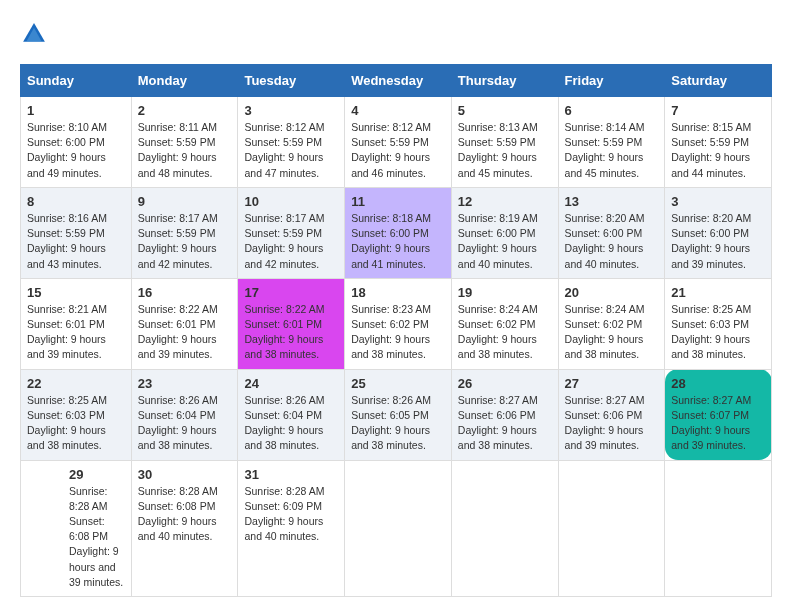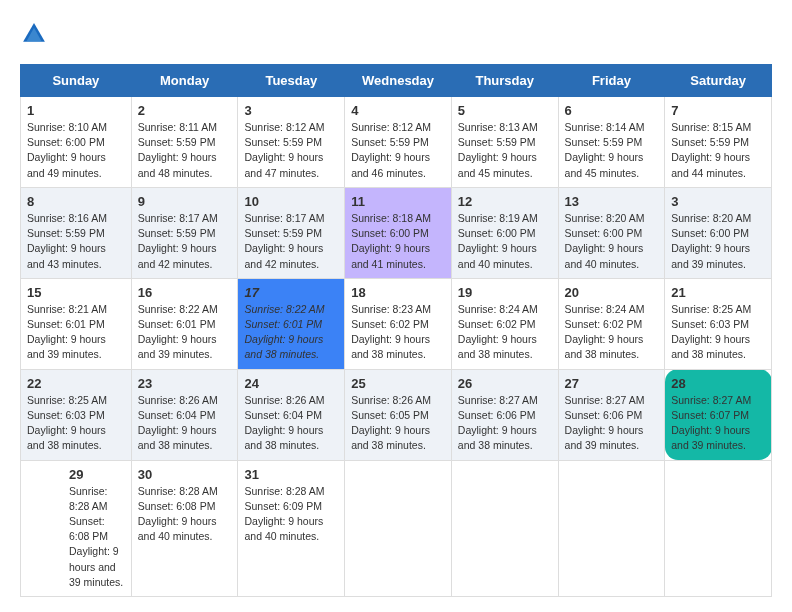--- a/index.html
+++ b/index.html
@@ -41,21 +41,21 @@
       width: 100%;
       border-collapse: collapse;
       border: 1px solid #ccc;
     }
     .calendar th {
       background-color: #2a6db5;
       color: #fff;
       font-size: 13px;
       font-weight: bold;
       padding: 8px 6px;
-      text-align: center;
+      text-align: left;
       border: 1px solid #2a6db5;
     }
     .calendar td {
       vertical-align: top;
       padding: 6px 6px;
       font-size: 10.5px;
       border: 1px solid #ddd;
       background: #fff;
       min-width: 100px;
       min-height: 80px;
@@ -179,21 +179,21 @@
       </tr>
       <tr>
         <td style="background: rgb(255, 255, 255);">
         <span class="day-number">15</span>
         <span class="day-info">Sunrise: 8:21 AM<br>Sunset: 6:01 PM<br>Daylight: 9 hours and 39 minutes.</span>
       </td>
         <td style="background: rgb(255, 255, 255);">
         <span class="day-number">16</span>
         <span class="day-info">Sunrise: 8:22 AM<br>Sunset: 6:01 PM<br>Daylight: 9 hours and 39 minutes.</span>
       </td>
-        <td style="background: #3b82f6; font-style: italic;">
+        <td style="background: #d946ef;">
         <span class="day-number">17</span>
         <span class="day-info">Sunrise: 8:22 AM<br>Sunset: 6:01 PM<br>Daylight: 9 hours and 38 minutes.</span>
       </td>
         <td style="background: rgb(255, 255, 255);">
         <span class="day-number">18</span>
         <span class="day-info">Sunrise: 8:23 AM<br>Sunset: 6:02 PM<br>Daylight: 9 hours and 38 minutes.</span>
       </td>
         <td style="background: rgb(255, 255, 255);">
         <span class="day-number">19</span>
         <span class="day-info">Sunrise: 8:24 AM<br>Sunset: 6:02 PM<br>Daylight: 9 hours and 38 minutes.</span>

